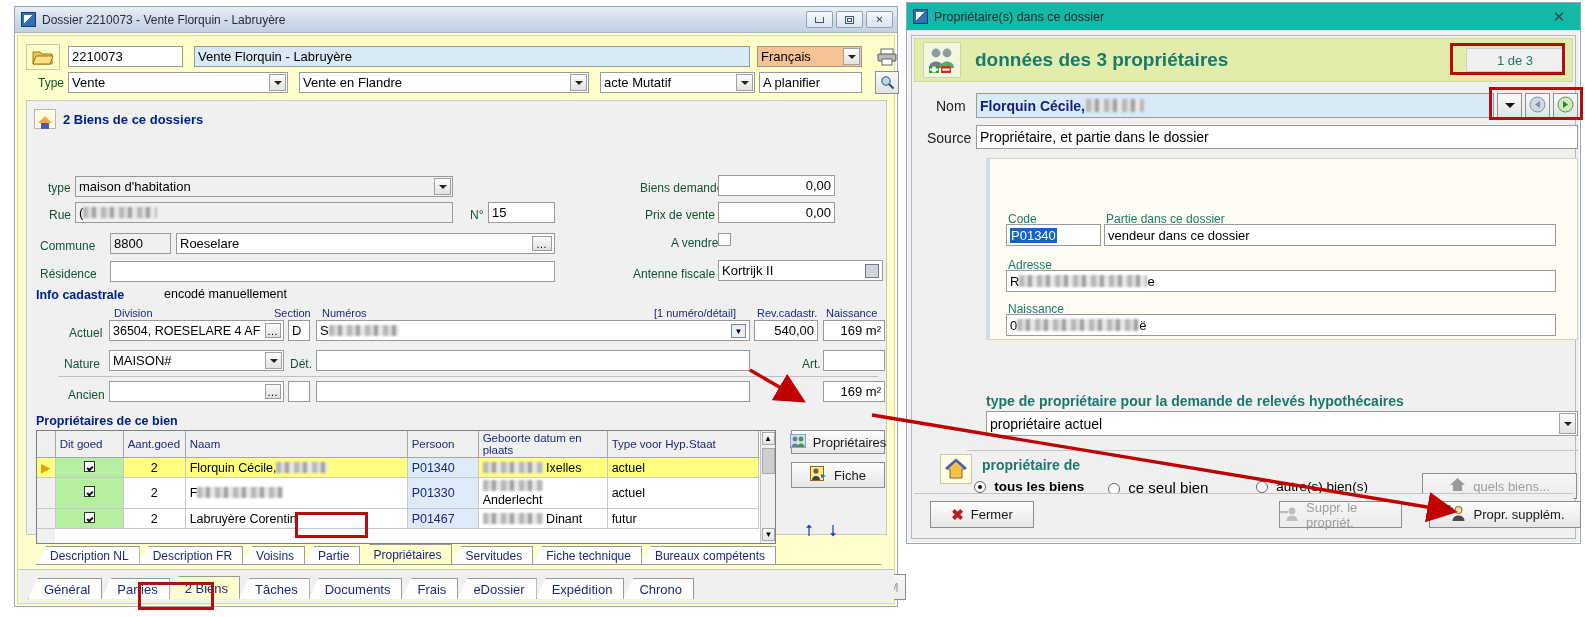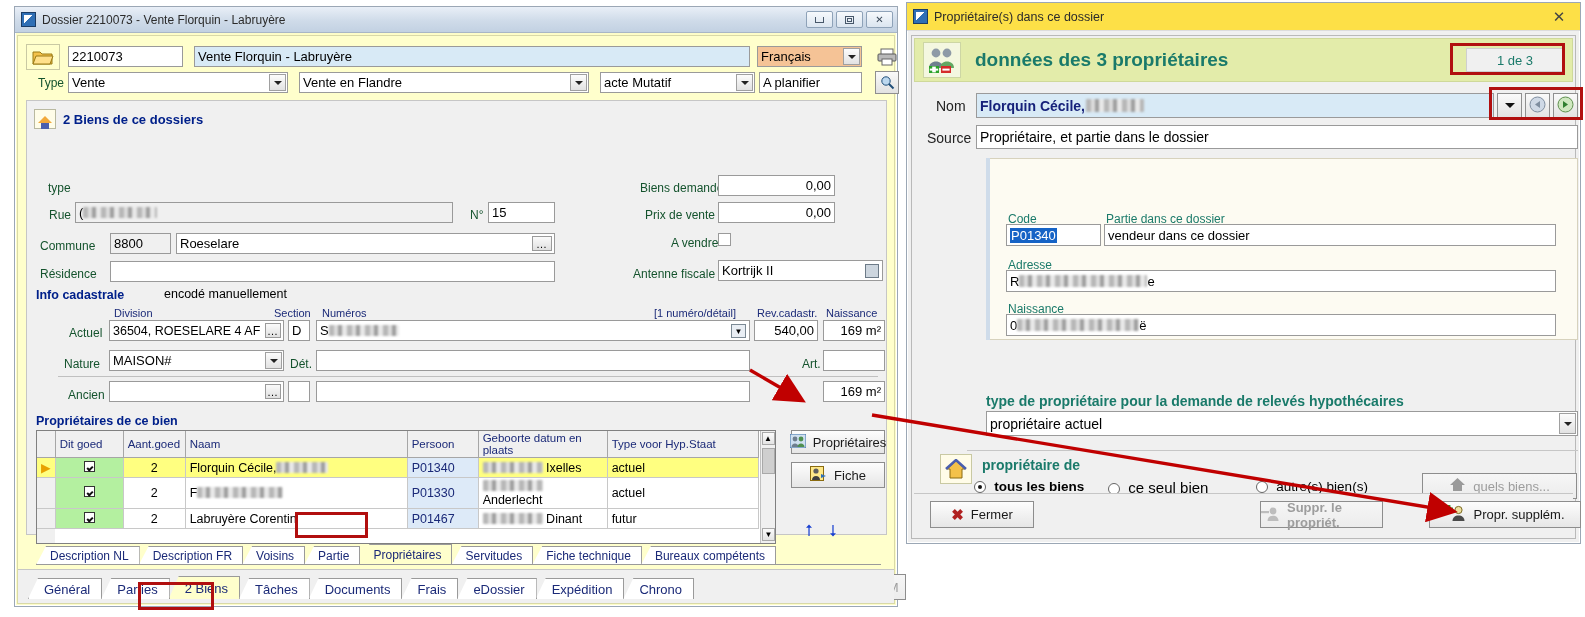--- a/index.html
+++ b/index.html
@@ -233,20 +233,24 @@
       <div style="position:absolute;left:8px;top:64px;right:7px;height:435px;background:#f0f0f0;border:1px solid #c6c6c6;"></div>
 
       <div class="grouphdr" style="position:absolute;left:16px;top:73px;">
         <span class="ico">
             <span class="house"></span>
           </span>
         <span class="lbl-b">2 Biens de ce dossiers</span>
       </div>
 
       <div class="lbl" style="position:absolute;left:30px;top:145px;">type</div>
+      <div class="field gray combo" style="left:57px;top:140px;width:378px;position:absolute;">
+        <span>maison d'habitation</span>
+        <span class="arrow"></span>
+      </div>
 
       <div class="lbl" style="position:absolute;left:31px;top:172px;">Rue</div>
       <div class="field gray" style="left:57px;top:166px;width:378px;position:absolute;">
         <span style="font-size:13px;">(</span>
           <span class="blur" style="width:74px;"></span>
       </div>
       <div class="lbl" style="position:absolute;left:452px;top:172px;">N°</div>
       <div class="field" style="left:470px;top:166px;width:67px;position:absolute;">15</div>
 
       <div class="lbl" style="position:absolute;left:22px;top:203px;">Commune</div>
@@ -532,21 +536,21 @@
             <span>Chrono</span>
           </div>
         </div>
     </div>
 
     <div class="redbox" style="left:280px;top:505px;width:73px;height:26px;"></div>
     <div class="redbox" style="left:123px;top:575px;width:76px;height:28px;"></div>
   </div>
 
   <div class="win" id="rightwin">
-    <div class="titlebar" style="background:#fde047;border-bottom:1px solid #dcdcdc;height:28px;">
+    <div class="titlebar" style="background:#14b8a6;border-bottom:1px solid #dcdcdc;height:28px;">
       <div class="tb-icon"></div>
       <div class="tb-title" style="font-size:12.5px;">Propriétaire(s) dans ce dossier</div>
       <div style="width:34px;text-align:center;font-size:15px;color:#444;">✕</div>
     </div>
 
     <div style="position:absolute;left:4px;top:32px;right:4px;bottom:4px;background:#f0f0f0;border:1px solid #b9b9b9;">
 
       <div class="greenband" style="position:absolute;left:2px;top:2px;right:2px;height:44px;padding:0 8px;">
         <span style="width:38px;height:36px;display:flex;align-items:center;justify-content:center;background:#f4f7e0;border:1px solid #cdd6a4;flex:none;">
           <svg width="30" height="28" viewBox="0 0 30 28">
@@ -649,21 +653,21 @@
               <path d="M8.5 1L16 8h-3v6H4V8H1z" fill="#9a9a9a"></path>
             </svg></span>
         <span>quels biens...</span>
       </div>
 
       <div style="position:absolute;left:2px;bottom:2px;right:2px;height:43px;background:#f0f0f0;border-top:1px solid #c6c6c6;"></div>
       <div class="btn" style="position:absolute;left:18px;bottom:10px;width:104px;height:27px;">
         <span style="color:#b02020;font-weight:bold;font-size:15px;">✖</span>
         <span>Fermer</span>
       </div>
-      <div class="btn disabled" style="position:absolute;left:348px;bottom:10px;width:123px;height:27px;font-weight:bold;">
+      <div class="btn disabled" style="position:absolute;left:367px;bottom:10px;width:123px;height:27px;">
         <span>
           <svg width="19" height="15" viewBox="0 0 19 15">
               <circle cx="12" cy="5" r="3.4" fill="#bdbdbd"></circle>
               <path d="M6.5 15c0-3.4 2.4-5.3 5.5-5.3s5.5 1.9 5.5 5.3z" fill="#bdbdbd"></path>
               <rect x="0" y="5" width="8" height="2.2" fill="#bdbdbd"></rect>
             </svg>
         </span>
         <span>Suppr. le propriét.</span>
       </div>
       <div class="btn" style="position:absolute;left:517px;bottom:10px;width:152px;height:27px;">

